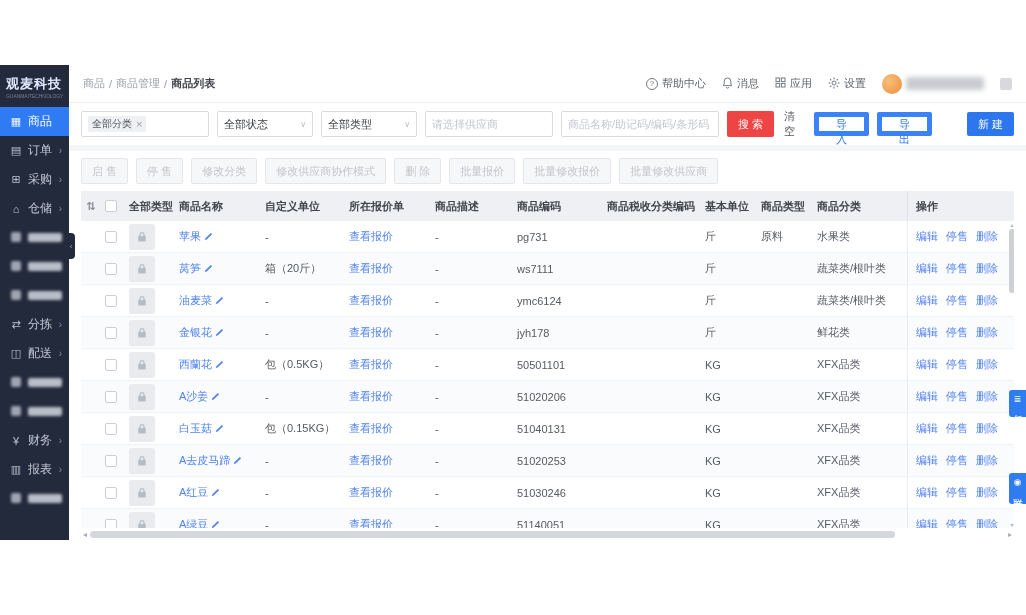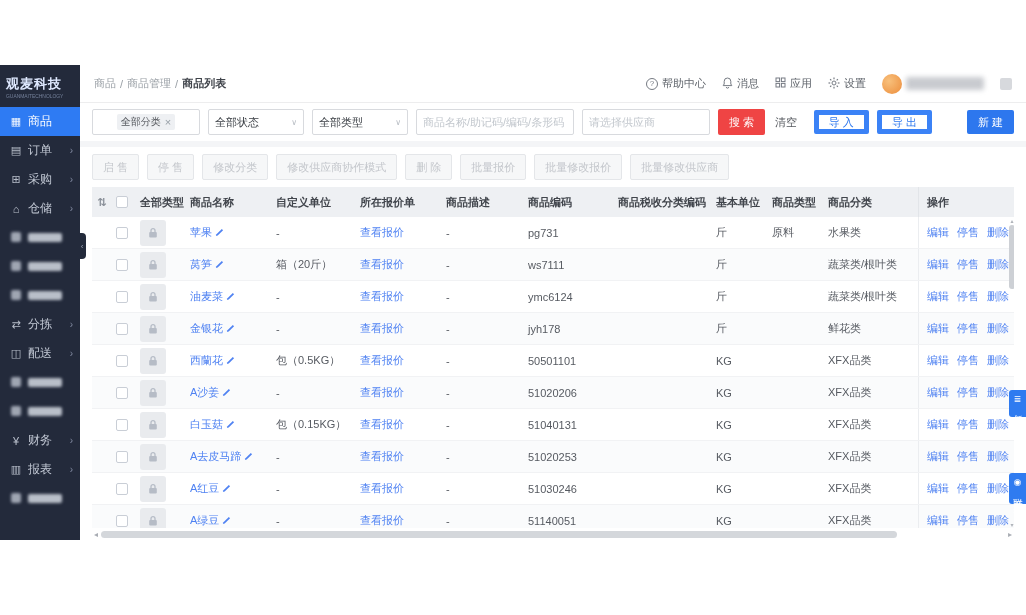--- a/index.html
+++ b/index.html
@@ -2,21 +2,21 @@
 <html><head>
 <meta charset="utf-8">
 <style>
   * { box-sizing: border-box; margin: 0; padding: 0; }
   html,body { width:1026px; height:615px; overflow:hidden; background:#fff;
     font-family:"Liberation Sans","DejaVu Sans",sans-serif; }
   .stage { position:relative; width:1026px; height:615px; background:#fff; }
   .app { position:absolute; left:0; top:65px; width:1026px; height:475px; display:flex; background:#f4f5f7; }
 
   
-  .sidebar { width:80px; flex:none; background:#232a3b; position:relative; z-index:3; }
+  .sidebar { width:69px; flex:none; background:#232a3b; position:relative; z-index:3; }
   .logo { padding:10px 6px 8px; }
   .logo-title { color:#dfe9ff; font-weight:bold; font-size:13px; letter-spacing:1px; white-space:nowrap; }
   .logo-sub { color:#74809a; font-size:6px; transform:scale(.82); transform-origin:left; white-space:nowrap; }
   .menu-item { height:29px; display:flex; align-items:center; padding:0 5px 0 9px; font-size:12px; color:#c3c9d5; cursor:pointer; }
   .menu-item.active { background:#2e7bf3; color:#fff; }
   .mi-icon { width:14px; margin-right:5px; font-size:11px; opacity:.92; text-align:center; flex:none; }
   .mi-label { flex:1; white-space:nowrap; overflow:hidden; }
   .mi-chev { font-size:10px; color:#8089a0; padding-right:2px; }
   .blur-pill { width:34px; height:9px; background:#b9bfc9; border-radius:2px; filter:blur(1.5px); flex:none; }
   .blur-ico { display:inline-block; width:10px; height:10px; background:#aab1bd; border-radius:2px; filter:blur(1.5px); }
@@ -32,21 +32,21 @@
   .top-item { display:flex; align-items:center; gap:4px; cursor:pointer; }
   .q-circle { width:12px; height:12px; border:1px solid #767b83; border-radius:50%; font-size:8px; display:flex; align-items:center; justify-content:center; color:#767b83; }
   .avatar { width:20px; height:20px; border-radius:50%; flex:none;
     background:radial-gradient(circle at 35% 35%, #f8c07c, #ec8d3b); }
   .name-blur { width:78px; height:13px; background:#c9cbd0; filter:blur(2.5px); border-radius:2px; }
   .corner-box { width:12px; height:12px; background:#d7d9dd; border-radius:2px; }
 
   
   .filterbar { flex:none; background:#fff; padding:6px 12px; display:flex; align-items:center; gap:8px; }
   .ctrl { height:26px; border:1px solid #d8dade; border-radius:2px; background:#fff; display:flex; align-items:center; font-size:11px; color:#3c4046; padding:0 6px; flex:none; }
-  .tagbox { width:108px;justify-content:center; }
+  .tagbox { width:128px; }
   .tag { background:#eef0f3; border-radius:2px; padding:1px 4px; display:flex; gap:4px; align-items:center; font-size:10px; color:#55585e; }
   .tag-x { color:#98a0a8; cursor:pointer; font-size:11px; line-height:1; }
   .select { width:96px; justify-content:space-between; cursor:pointer; }
   .chev-down { color:#b7bcc3; font-size:8px; }
   .f-input { height:26px; border:1px solid #d8dade; border-radius:2px; font-size:11px; padding:0 6px; color:#3c4046; outline:none; flex:none; }
   .f-input::placeholder { color:#c2c7cd; }
   .in-supplier { width:128px; }
   .in-search { width:158px; }
   .btn { border:none; border-radius:2px; font-size:11px; cursor:pointer; white-space:nowrap; }
   .btn-search { background:#ef4444; color:#fff; height:26px; padding:0 11px; }
@@ -242,22 +242,22 @@
           </span>
         </div>
         <div class="ctrl select">
           <span>全部状态</span>
           <span class="chev-down">∨</span>
         </div>
         <div class="ctrl select">
           <span>全部类型</span>
           <span class="chev-down">∨</span>
         </div>
+        <input class="f-input in-supplier" placeholder="请选择供应商" style="">
         <input class="f-input in-search" placeholder="商品名称/助记码/编码/条形码" style="">
-        <input class="f-input in-supplier" placeholder="请选择供应商" style="">
         <button class="btn btn-search">搜 索</button>
         <span class="clear-lnk">清空</span>
         <div class="fb-right">
           <button class="btn-outline">导 入</button>
           <button class="btn-outline">导 出</button>
           <button class="btn btn-primary">新 建</button>
         </div>
       </div>
 
       <div class="content">

